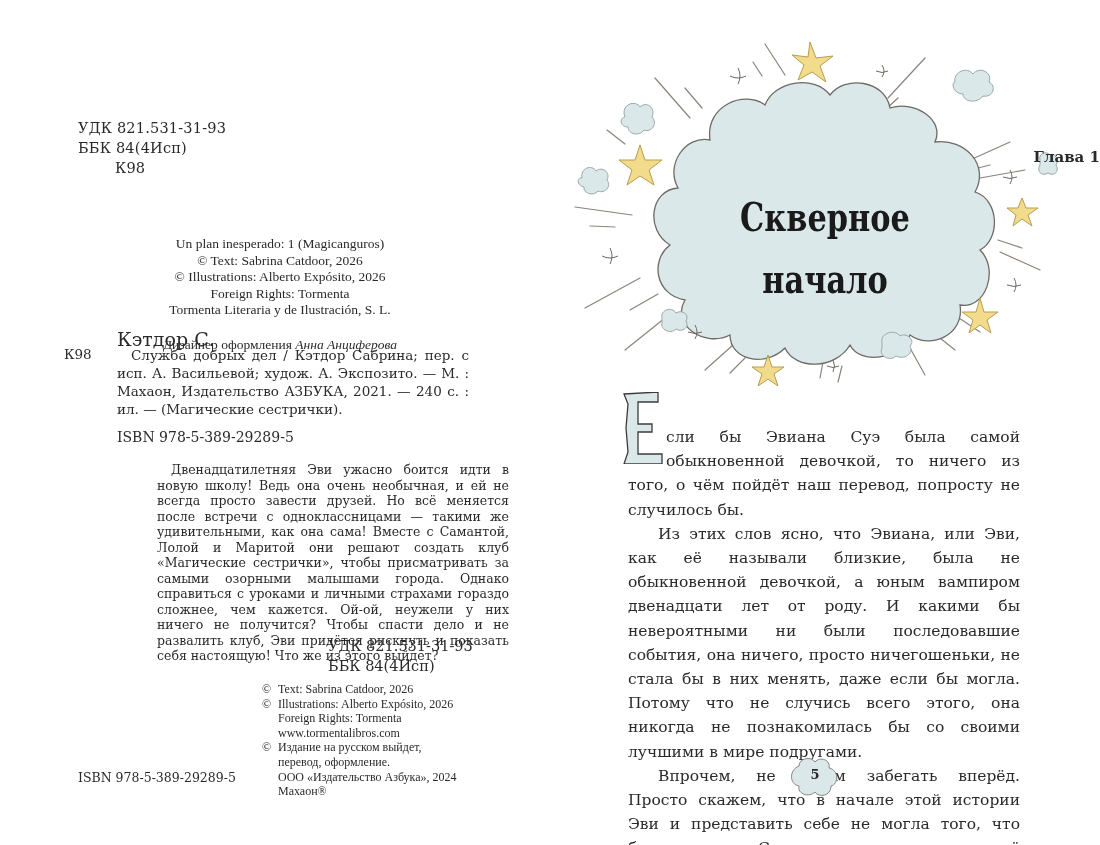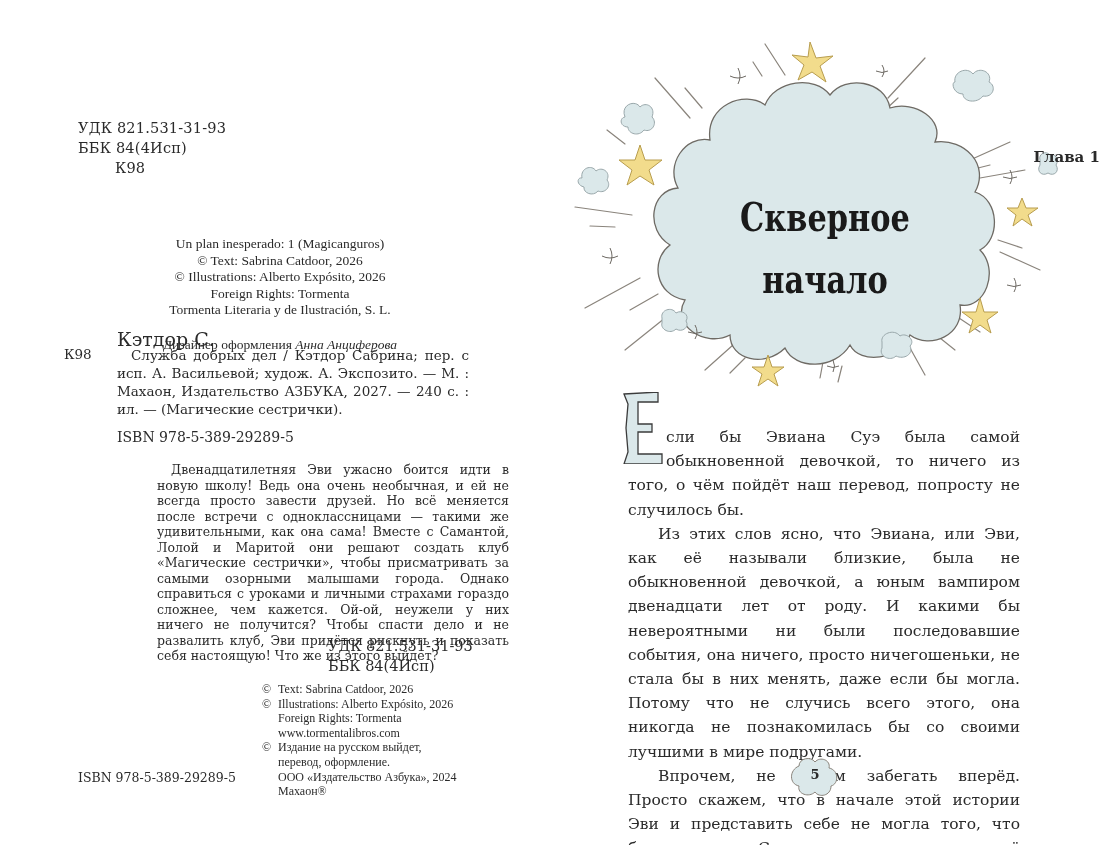--- a/index.html
+++ b/index.html
@@ -51,21 +51,21 @@
     <div>Tormenta Literaria y de Ilustración, S. L.</div>
   </div>
 
   <div class="designer">
     <span>Дизайнер оформления</span>
     <i>Анна Анциферова</i>
   </div>
 
   <div class="bib-author">Кэтдор С.</div>
   <div class="bib-k98">К98</div>
-  <div class="bib-text"><span class="ind"></span><span>Служба добрых дел / Кэтдор Сабрина; пер. с исп. А. Васильевой; худож. А. Экспозито. — М. : Махаон, Издательство АЗБУКА, 2027. — 240 с. : ил. — (Магические сестрички).</span></div>
+  <div class="bib-text"><span class="ind"></span><span>Служба добрых дел / Кэтдор Сабрина; пер. с исп. А. Васильевой; худож. А. Экспозито. — М. : Махаон, Издательство АЗБУКА, 2021. — 240 с. : ил. — (Магические сестрички).</span></div>
   <div class="isbn1">ISBN 978-5-389-29289-5</div>
 
   <div class="annot"><span class="ind"></span><span>Двенадцатилетняя Эви ужасно боится идти в новую школу! Ведь она очень необычная, и ей не всегда просто завести друзей. Но всё меняется после встречи с одноклассницами — такими же удивительными, как она сама! Вместе с Самантой, Лолой и Маритой они решают создать клуб «Магические сестрички», чтобы присматривать за самыми озорными малышами города. Однако справиться с уроками и личными страхами гораздо сложнее, чем кажется. Ой-ой, неужели у них ничего не получится? Чтобы спасти дело и не развалить клуб, Эви придётся рискнуть и показать себя настоящую! Что же из этого выйдет?</span></div>
 
   <div class="cat2">
     <div>УДК 821.531-31-93</div>
     <div>ББК 84(4Исп)</div>
   </div>
 
   <div class="copyr">

